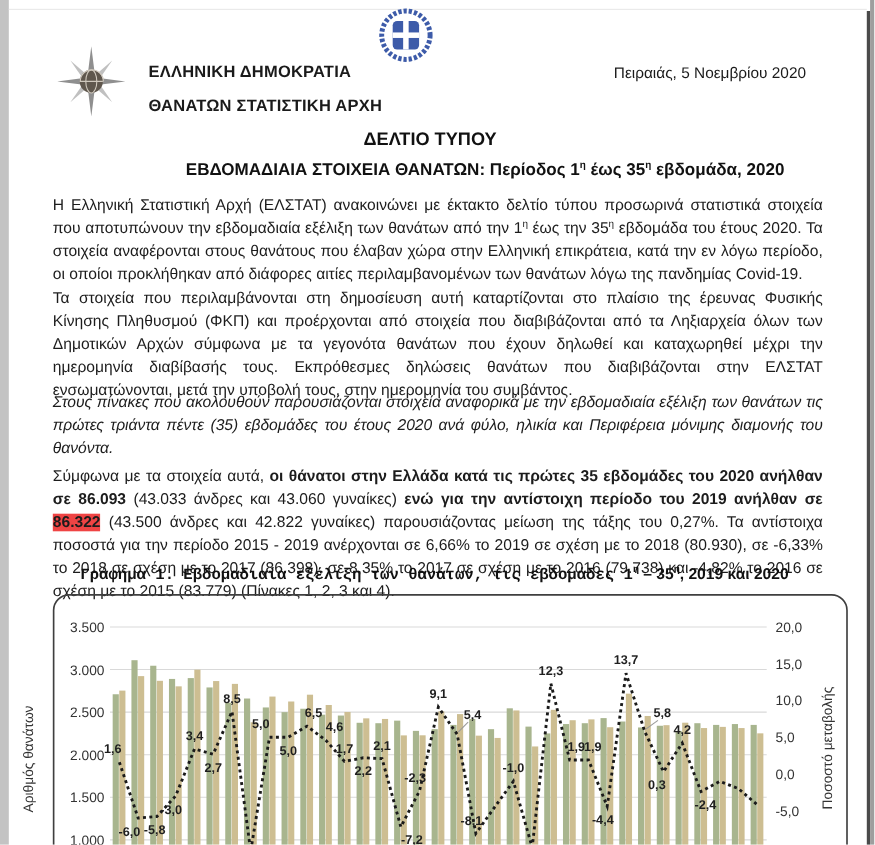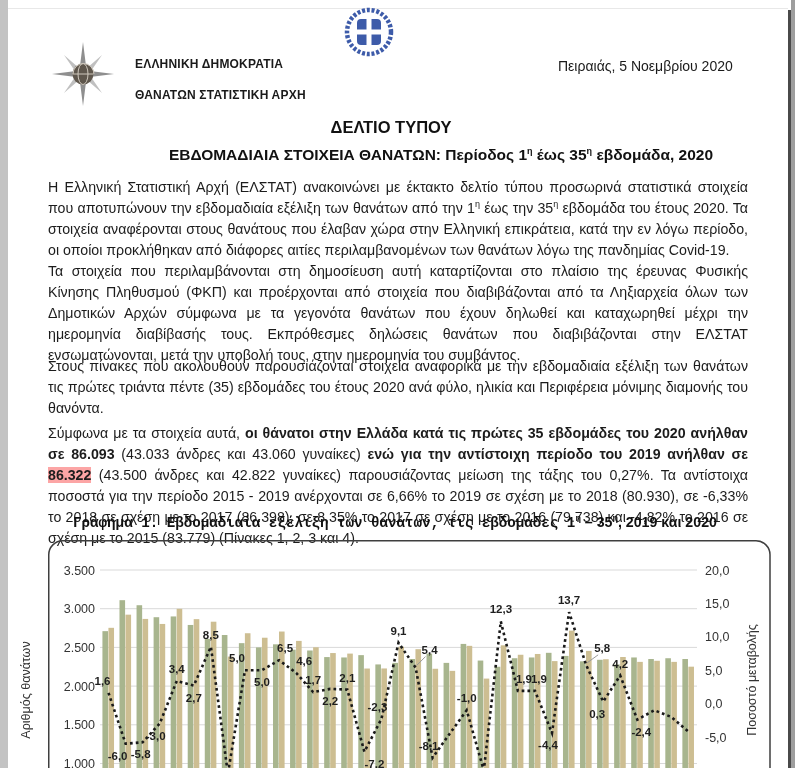--- a/index.html
+++ b/index.html
@@ -8,27 +8,27 @@
     background:#ffffff;
     font-family:"Liberation Sans","DejaVu Sans",sans-serif;
     color:#222;
   }
   .edge-left{position:absolute;left:0;top:0;width:8px;height:768px;background:#c3c3c3;}
   .edge-right-line{position:absolute;left:788px;top:10px;width:3px;height:758px;background:#4a4a4a;}
   .edge-right{position:absolute;left:791px;top:0;width:4px;height:768px;background:#9e9e9e;}
   .edge-top{position:absolute;left:8px;top:8px;width:780px;height:1px;background:#e8e8e8;}
 
   .abs{position:absolute;}
-  .hdr-org{font-weight:bold;font-size:12px;color:#1a1a1a;letter-spacing:.2px;}
+  .hdr-org{font-weight:bold;font-size:15px;color:#1a1a1a;letter-spacing:.2px;}
   .hdr-date{font-size:14px;color:#1a1a1a;}
   .doc-title{font-weight:bold;font-size:16.5px;color:#111;text-align:center;width:782px;left:0;}
   .doc-subtitle{font-weight:bold;font-size:15.5px;color:#111;text-align:center;width:790px;left:0;margin-left:46px;}
   .para{left:48px;width:700px;font-size:14.2px;line-height:21px;text-align:justify;color:#1c1c1c;}
   .para sup, .doc-subtitle sup, .chart-caption sup{font-size:9px;vertical-align:super;line-height:0;}
-  .hl{background:#fca5a5;}
+  .hl{background:#ef4444;}
   .chart-caption{font-weight:bold;font-size:14.2px;color:#111;text-align:center;width:790px;left:0;}
   svg text{font-family:"Liberation Sans","DejaVu Sans",sans-serif;}
 </style>
 </head>
 <body>
 
 <div class="edge-left"></div>
 <div class="edge-top"></div>
 <div class="edge-right-line"></div>
 <div class="edge-right"></div>
@@ -63,21 +63,21 @@
 
 <div class="abs hdr-org" style="left:135px;top:57px;">ΕΛΛΗΝΙΚΗ ΔΗΜΟΚΡΑΤΙΑ</div>
 <div class="abs hdr-org" style="left:135px;top:88px;">ΘΑΝΑΤΩΝ ΣΤΑΤΙΣΤΙΚΗ ΑΡΧΗ</div>
 <div class="abs hdr-date" style="left:558px;top:58px;">Πειραιάς,  5 Νοεμβρίου 2020</div>
 
 <div class="abs doc-title" style="top:118px;">ΔΕΛΤΙΟ ΤΥΠΟΥ</div>
 <div class="abs doc-subtitle" style="top:146px;"><span style="font-weight: bold;">ΕΒΔΟΜΑΔΙΑΙΑ ΣΤΟΙΧΕΙΑ ΘΑΝΑΤΩΝ: Περίοδος 1</span><sup style="font-weight: bold;">η</sup><span style="font-weight: bold;"> έως 35</span><sup style="font-weight: bold;">η</sup><span style="font-weight: bold;"> εβδομάδα, 2020</span></div>
 
 <div class="abs para" style="top:177px;"><span>Η Ελληνική Στατιστική Αρχή (ΕΛΣΤΑΤ) ανακοινώνει με έκτακτο δελτίο τύπου προσωρινά στατιστικά στοιχεία που αποτυπώνουν την εβδομαδιαία εξέλιξη των θανάτων από την 1</span><sup>η</sup><span> έως την 35</span><sup>η</sup><span> εβδομάδα του έτους 2020. Τα στοιχεία αναφέρονται στους θανάτους που έλαβαν χώρα στην Ελληνική επικράτεια, κατά την εν λόγω περίοδο, οι οποίοι προκλήθηκαν από διάφορες αιτίες περιλαμβανομένων των θανάτων λόγω της πανδημίας Covid-19.</span></div>
 <div class="abs para" style="top:261px;"><span>Τα στοιχεία που περιλαμβάνονται στη δημοσίευση αυτή καταρτίζονται στο πλαίσιο της έρευνας Φυσικής Κίνησης Πληθυσμού (ΦΚΠ) και προέρχονται από στοιχεία που διαβιβάζονται από τα Ληξιαρχεία όλων των Δημοτικών Αρχών σύμφωνα με τα γεγονότα θανάτων που έχουν δηλωθεί και καταχωρηθεί μέχρι την ημερομηνία διαβίβασής τους. Εκπρόθεσμες δηλώσεις θανάτων που διαβιβάζονται στην ΕΛΣΤΑΤ ενσωματώνονται, μετά την υποβολή τους, στην ημερομηνία του συμβάντος.</span></div>
-<div class="abs para" style="top:356px;"><span>Στους πίνακες που ακολουθούν παρουσιάζονται στοιχεία αναφορικά με την εβδομαδιαία εξέλιξη των θανάτων τις πρώτες τριάντα πέντε (35) εβδομάδες του έτους 2020 ανά φύλο, ηλικία και Περιφέρεια μόνιμης διαμονής του θανόντα.</span></div>
+<div class="abs para" style="top:356px;font-style:italic;"><span>Στους πίνακες που ακολουθούν παρουσιάζονται στοιχεία αναφορικά με την εβδομαδιαία εξέλιξη των θανάτων τις πρώτες τριάντα πέντε (35) εβδομάδες του έτους 2020 ανά φύλο, ηλικία και Περιφέρεια μόνιμης διαμονής του θανόντα.</span></div>
 <div class="abs para" style="top:423px;"><span>Σύμφωνα με τα στοιχεία αυτά, </span><span style="font-weight: bold;">οι θάνατοι στην Ελλάδα κατά τις πρώτες 35 εβδομάδες του 2020 ανήλθαν σε 86.093</span><span> (43.033 άνδρες και 43.060 γυναίκες) </span><span style="font-weight: bold;">ενώ για την αντίστοιχη περίοδο του 2019 ανήλθαν σε </span><span class="hl" style="font-weight: bold;">86.322</span><span> (43.500 άνδρες και 42.822 γυναίκες) παρουσιάζοντας μείωση της τάξης του 0,27%.  Τα αντίστοιχα ποσοστά για την περίοδο 2015 - 2019 ανέρχονται σε 6,66% το 2019 σε σχέση με το 2018 (80.930), σε -6,33% το 2018 σε σχέση με το 2017 (86.398), σε 8,35%  το 2017 σε σχέση με το 2016 (79.738) και -4,82% το 2016 σε σχέση με το 2015 (83.779) (Πίνακες 1, 2, 3 και 4).</span></div>
 
 <div class="abs chart-caption" style="top:514px;"><span style="font-weight: bold; font-family: Liberation Mono, monospace;">Γράφημα 1.  Εβδομαδιαία εξέλιξη των θανάτων, τις εβδομάδες 1</span><sup style="font-weight: bold;">η</sup><span style="font-weight: bold;"> – 35</span><sup style="font-weight: bold;">η</sup><span style="font-weight: bold;">, 2019 και 2020</span></div>
 
 <svg id="chart-svg" class="abs" style="left:0;top:0;" width="795" height="768" viewBox="0 0 795 768">
     <rect x="48.75" y="540.75" width="721.25" height="300" rx="14" ry="14" fill="none" stroke="#3f3f3f" stroke-width="1.5"></rect>
     <line x1="100" y1="570" x2="697" y2="570" stroke="#d9d9d9" stroke-width="1"></line>
     <line x1="100" y1="608.7" x2="697" y2="608.7" stroke="#d9d9d9" stroke-width="1"></line>
     <line x1="100" y1="647.4" x2="697" y2="647.4" stroke="#d9d9d9" stroke-width="1"></line>
     <line x1="100" y1="686.1" x2="697" y2="686.1" stroke="#d9d9d9" stroke-width="1"></line>

